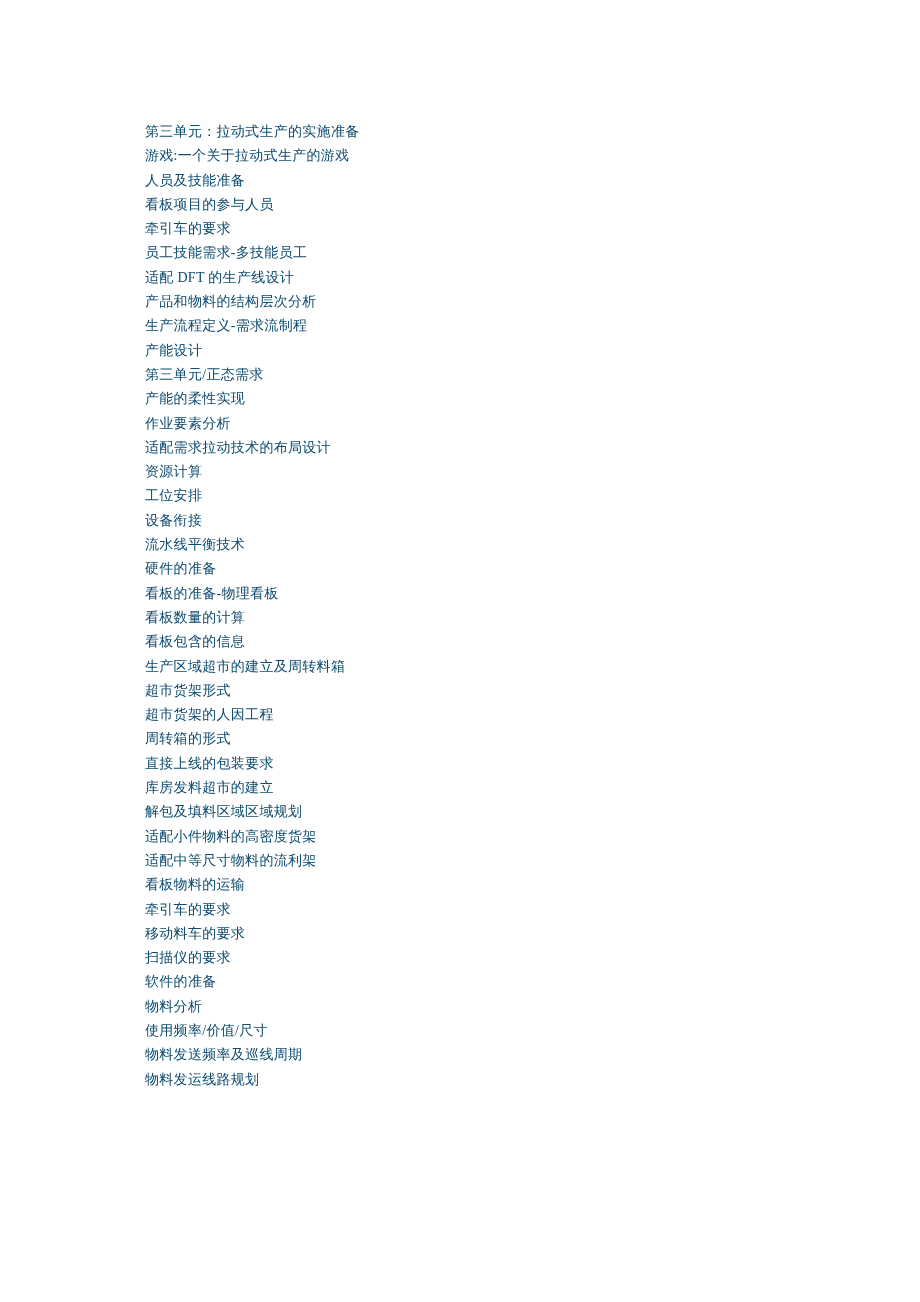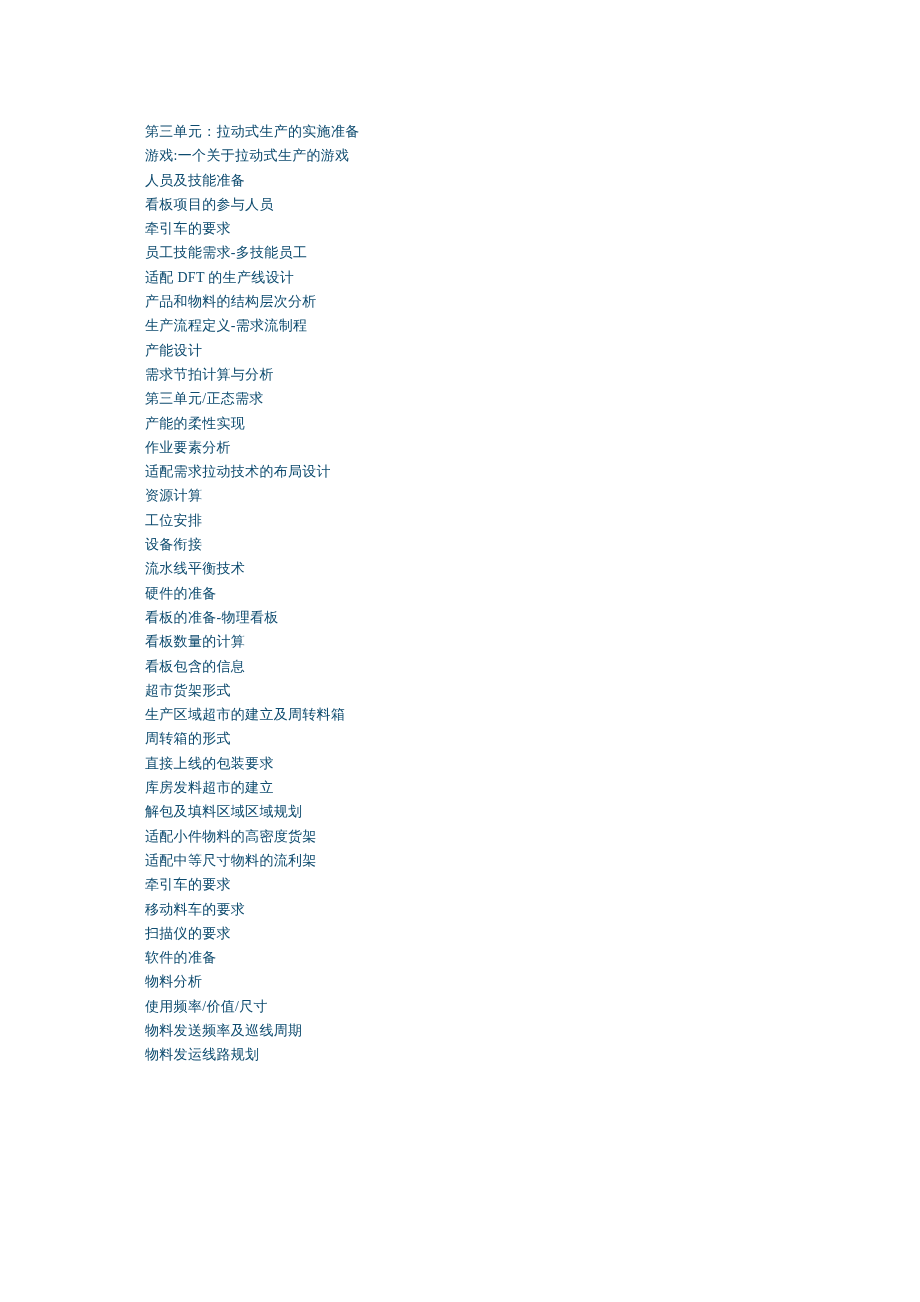--- a/index.html
+++ b/index.html
@@ -33,41 +33,42 @@
   <div class="line">第三单元：拉动式生产的实施准备</div>
   <div class="line">游戏:一个关于拉动式生产的游戏</div>
   <div class="line">人员及技能准备</div>
   <div class="line">看板项目的参与人员</div>
   <div class="line">牵引车的要求</div>
   <div class="line">员工技能需求-多技能员工</div>
   <div class="line">适配 DFT 的生产线设计</div>
   <div class="line">产品和物料的结构层次分析</div>
   <div class="line">生产流程定义-需求流制程</div>
   <div class="line">产能设计</div>
-  <div class="line">需求节拍计算与分析</div>
   <div class="line">第三单元/正态需求</div>
   <div class="line">产能的柔性实现</div>
   <div class="line">作业要素分析</div>
   <div class="line">适配需求拉动技术的布局设计</div>
   <div class="line">资源计算</div>
   <div class="line">工位安排</div>
   <div class="line">设备衔接</div>
   <div class="line">流水线平衡技术</div>
   <div class="line">硬件的准备</div>
   <div class="line">看板的准备-物理看板</div>
   <div class="line">看板数量的计算</div>
   <div class="line">看板包含的信息</div>
+  <div class="line">生产区域超市的建立及周转料箱</div>
   <div class="line">超市货架形式</div>
-  <div class="line">生产区域超市的建立及周转料箱</div>
+  <div class="line">超市货架的人因工程</div>
   <div class="line">周转箱的形式</div>
   <div class="line">直接上线的包装要求</div>
   <div class="line">库房发料超市的建立</div>
   <div class="line">解包及填料区域区域规划</div>
   <div class="line">适配小件物料的高密度货架</div>
   <div class="line">适配中等尺寸物料的流利架</div>
+  <div class="line">看板物料的运输</div>
   <div class="line">牵引车的要求</div>
   <div class="line">移动料车的要求</div>
   <div class="line">扫描仪的要求</div>
   <div class="line">软件的准备</div>
   <div class="line">物料分析</div>
   <div class="line">使用频率/价值/尺寸</div>
   <div class="line">物料发送频率及巡线周期</div>
   <div class="line">物料发运线路规划</div>
 </div>
 

